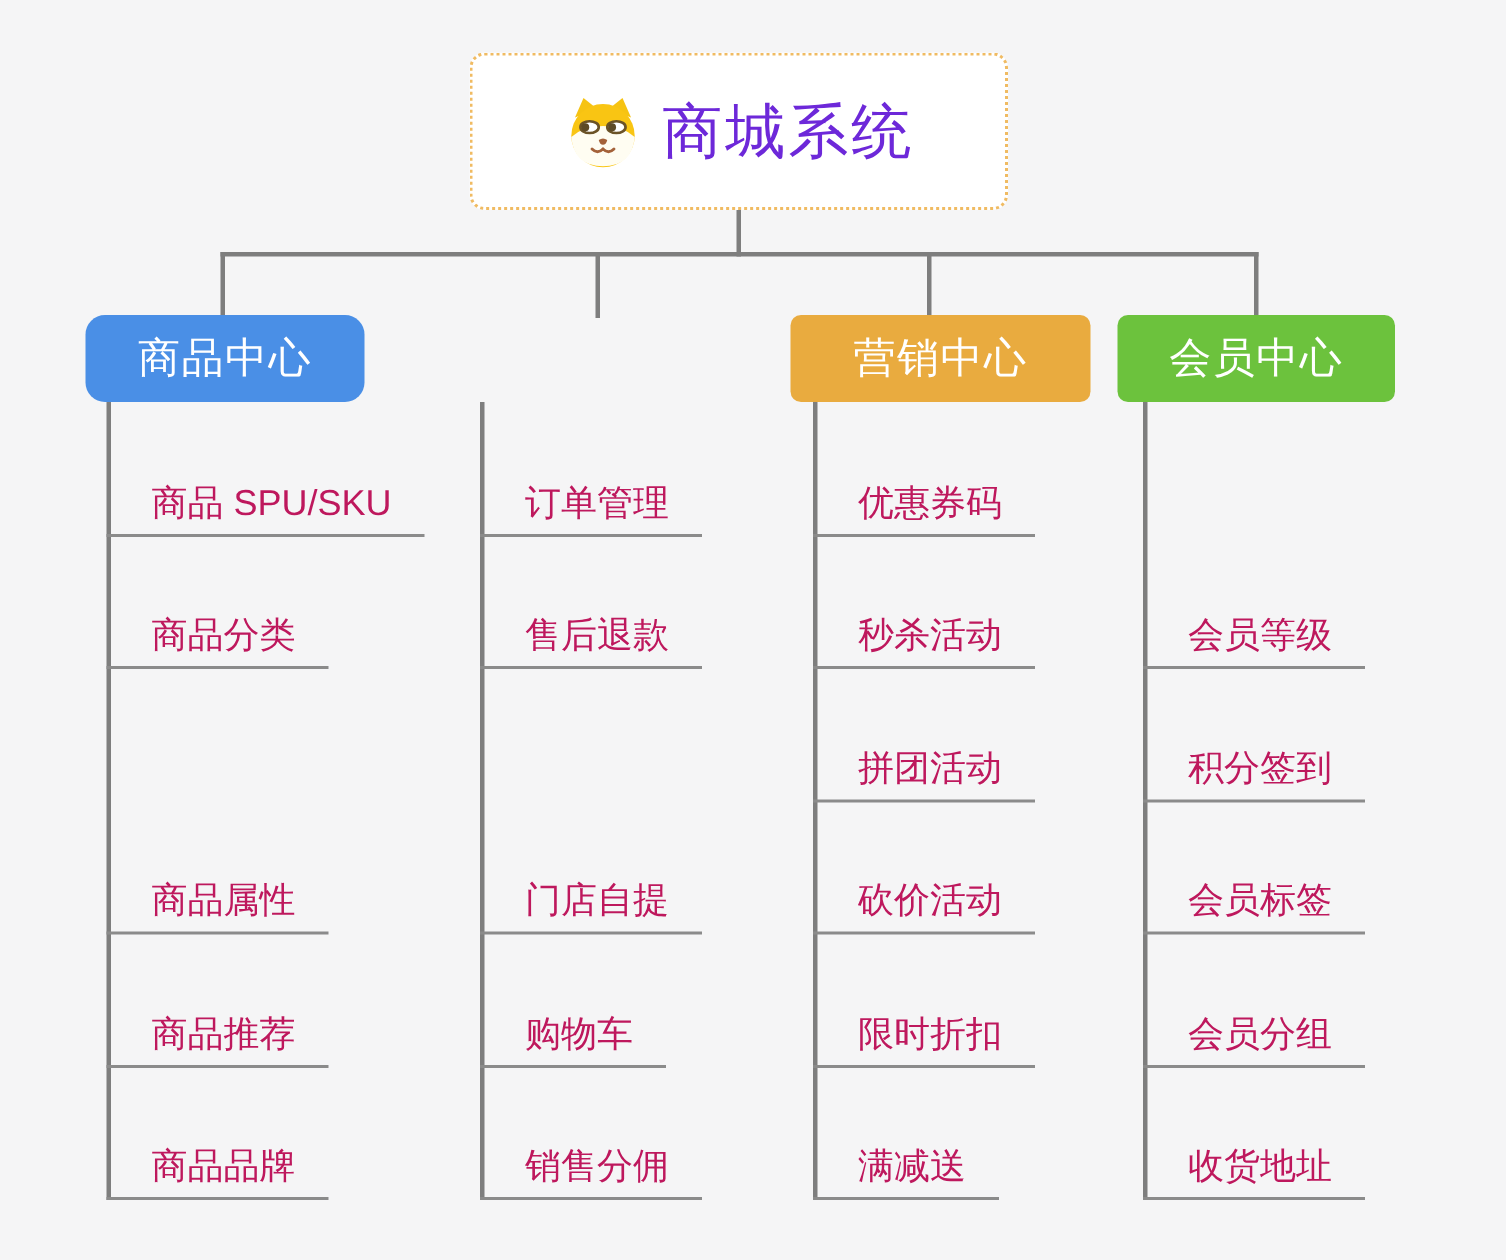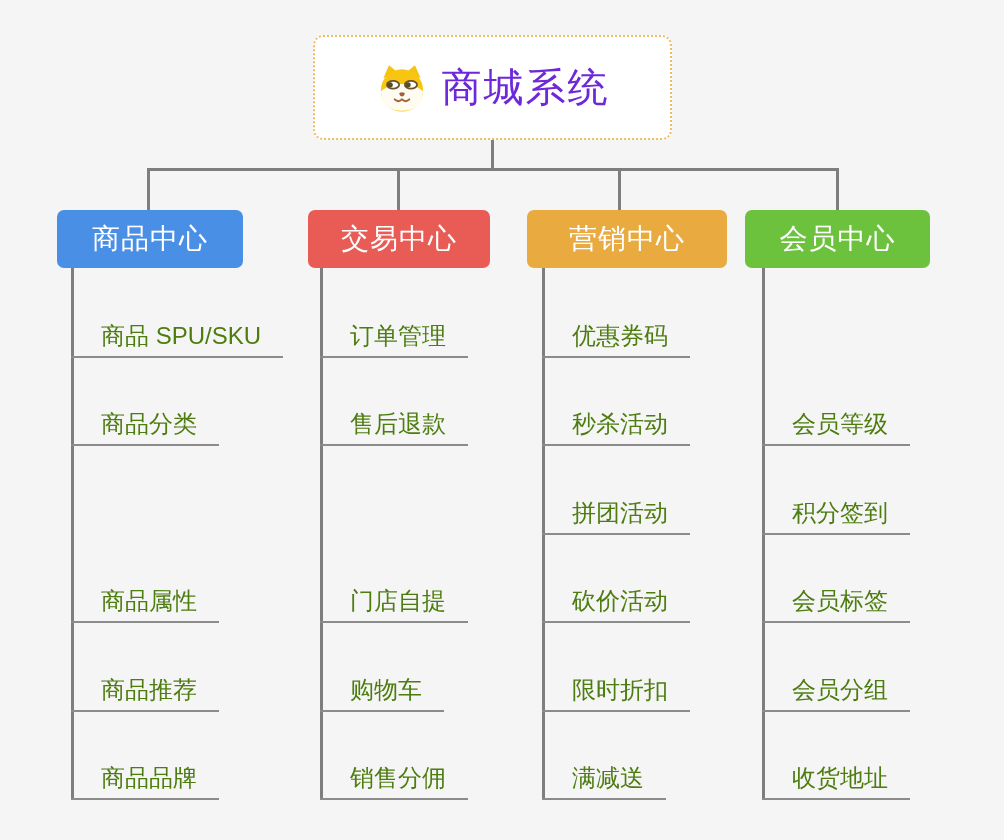--- a/index.html
+++ b/index.html
@@ -31,21 +31,21 @@
     color:#ffffff;font-size:28px;letter-spacing:1px;white-space:nowrap;
   }
   .b1{left:57px;width:186px}
   .b2{left:308px;width:182px}
   .b3{left:527px;width:200px}
   .b4{left:745px;width:185px}
   
   .leaf{
     position:absolute;
     padding:0 22px 6px 30px;
-    line-height:28px;font-size:24px;color:#4d7c0f;white-space:nowrap;
+    line-height:28px;font-size:24px;color:#be185d;white-space:nowrap;
     border-bottom:2px solid #8b8b8b;
   }
   .c1{left:71px}.c2{left:320px}.c3{left:542px}.c4{left:762px}
   .r1{top:322px}.r2{top:410px}.r3{top:499px}.r4{top:587px}.r5{top:676px}.r6{top:764px}
 </style>
 </head>
 <body>
 
 <div id="canvas">
 
@@ -69,22 +69,21 @@
       <ellipse cx="21" cy="26" rx="7.5" ry="4.8" fill="#ffffff" stroke="#6b5327" stroke-width="2.2"></ellipse>
       <ellipse cx="43" cy="26" rx="7.5" ry="4.8" fill="#ffffff" stroke="#6b5327" stroke-width="2.2"></ellipse>
       <circle cx="17.5" cy="26" r="3.2" fill="#5d4a26"></circle>
       <circle cx="39.5" cy="26" r="3.2" fill="#5d4a26"></circle>
       <path d="M28.5 36.5 q3.5 -2.5 7 0 q-1 4 -3.5 4 q-2.5 0 -3.5 -4 z" fill="#a4623a"></path>
       <path d="M23 44 q4.5 4.5 9 0 q4.5 4.5 9 0" fill="none" stroke="#a4623a" stroke-width="2.4" stroke-linecap="round"></path>
     </svg>
     <span class="root-title" style="color: #6d28d9;">商城系统</span>
   </div>
 
-  <div class="branch b1" style="background-color: rgb(74, 143, 230);">商品中心</div>
-  <div class="branch b2" style="background-color: rgb(233, 91, 85);">交易中心</div>
+  <div class="branch b1" style="background-color: rgb(74, 143, 230); border-radius: 13px;">商品中心</div>
   <div class="branch b3" style="background-color: rgb(233, 171, 63);">营销中心</div>
   <div class="branch b4" style="background-color: rgb(108, 194, 61); font-family: Liberation Mono, monospace;">会员中心</div>
 
   <div class="leaf c1 r1">商品 SPU/SKU</div>
   <div class="leaf c1 r2">商品分类</div>
   <div class="leaf c1 r4">商品属性</div>
   <div class="leaf c1 r5">商品推荐</div>
   <div class="leaf c1 r6">商品品牌</div>
 
   <div class="leaf c2 r1">订单管理</div>

